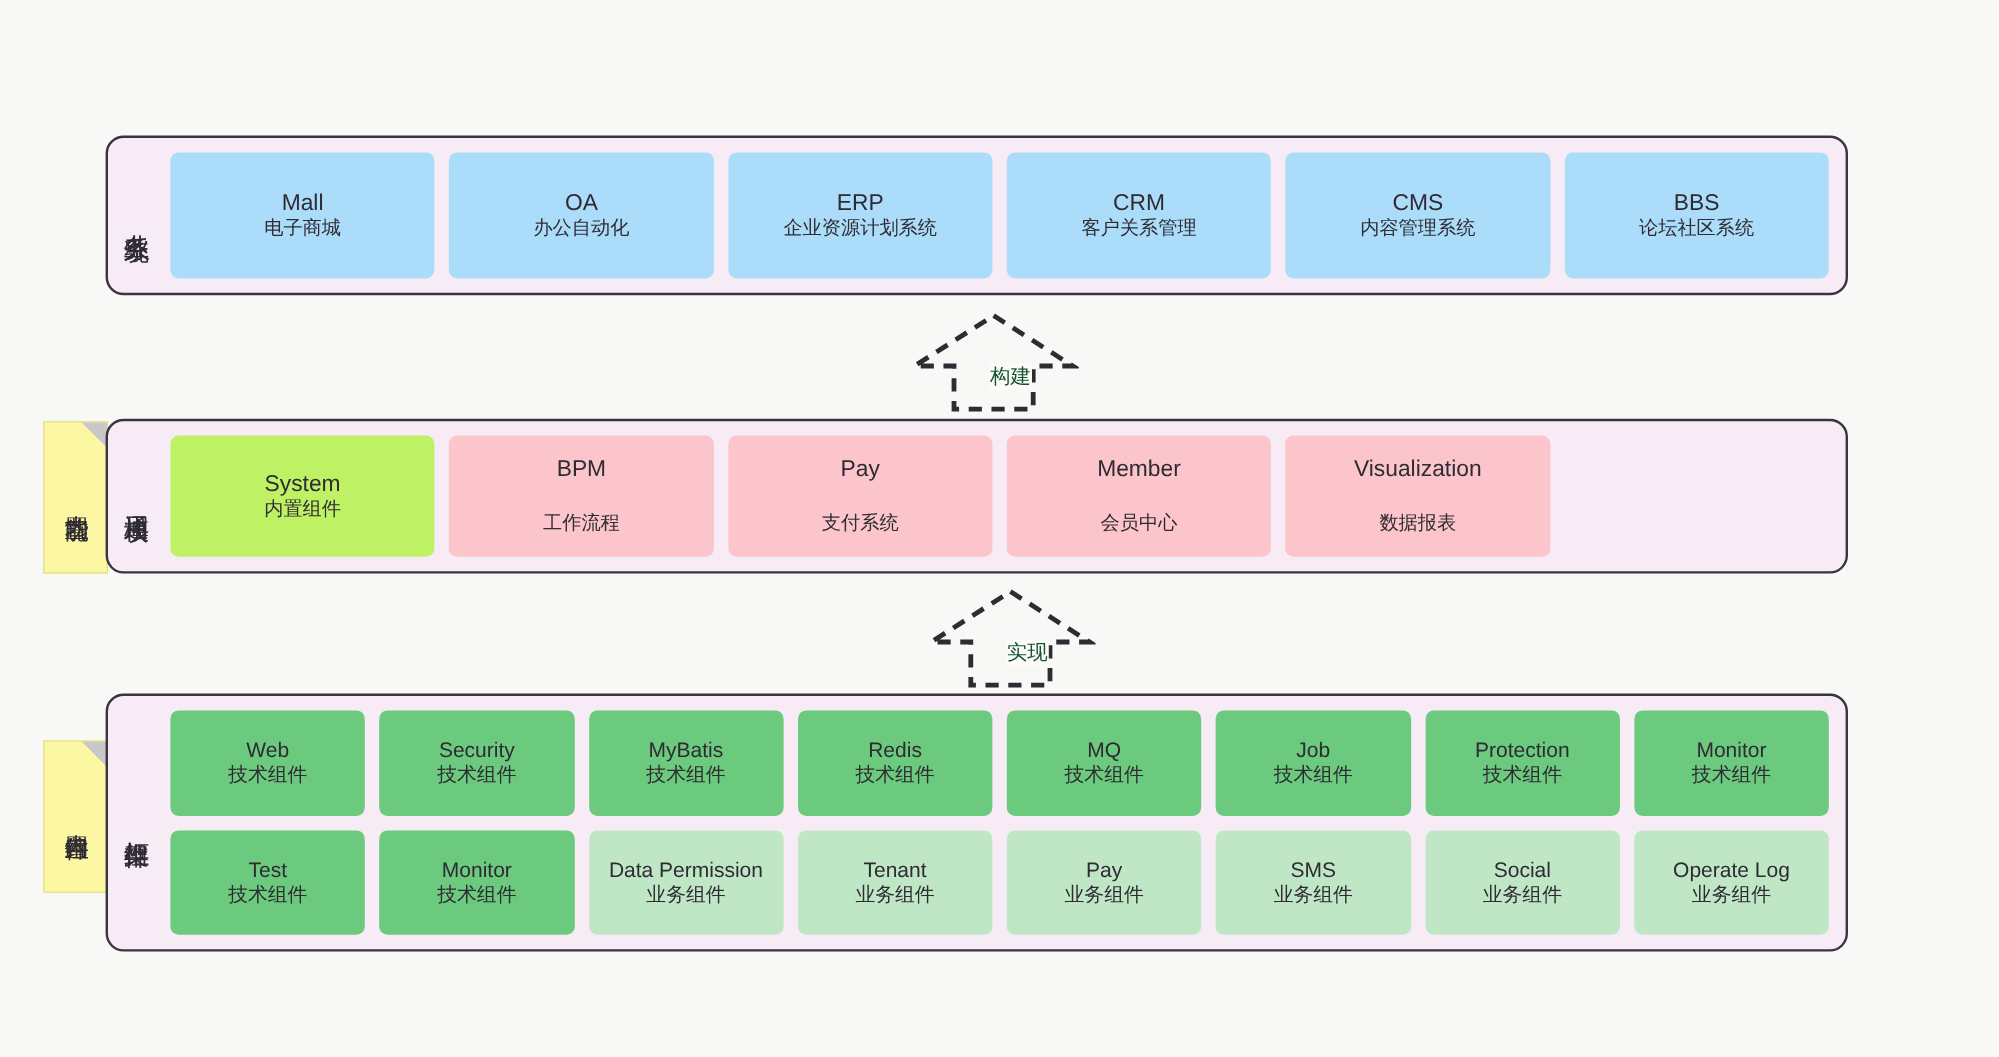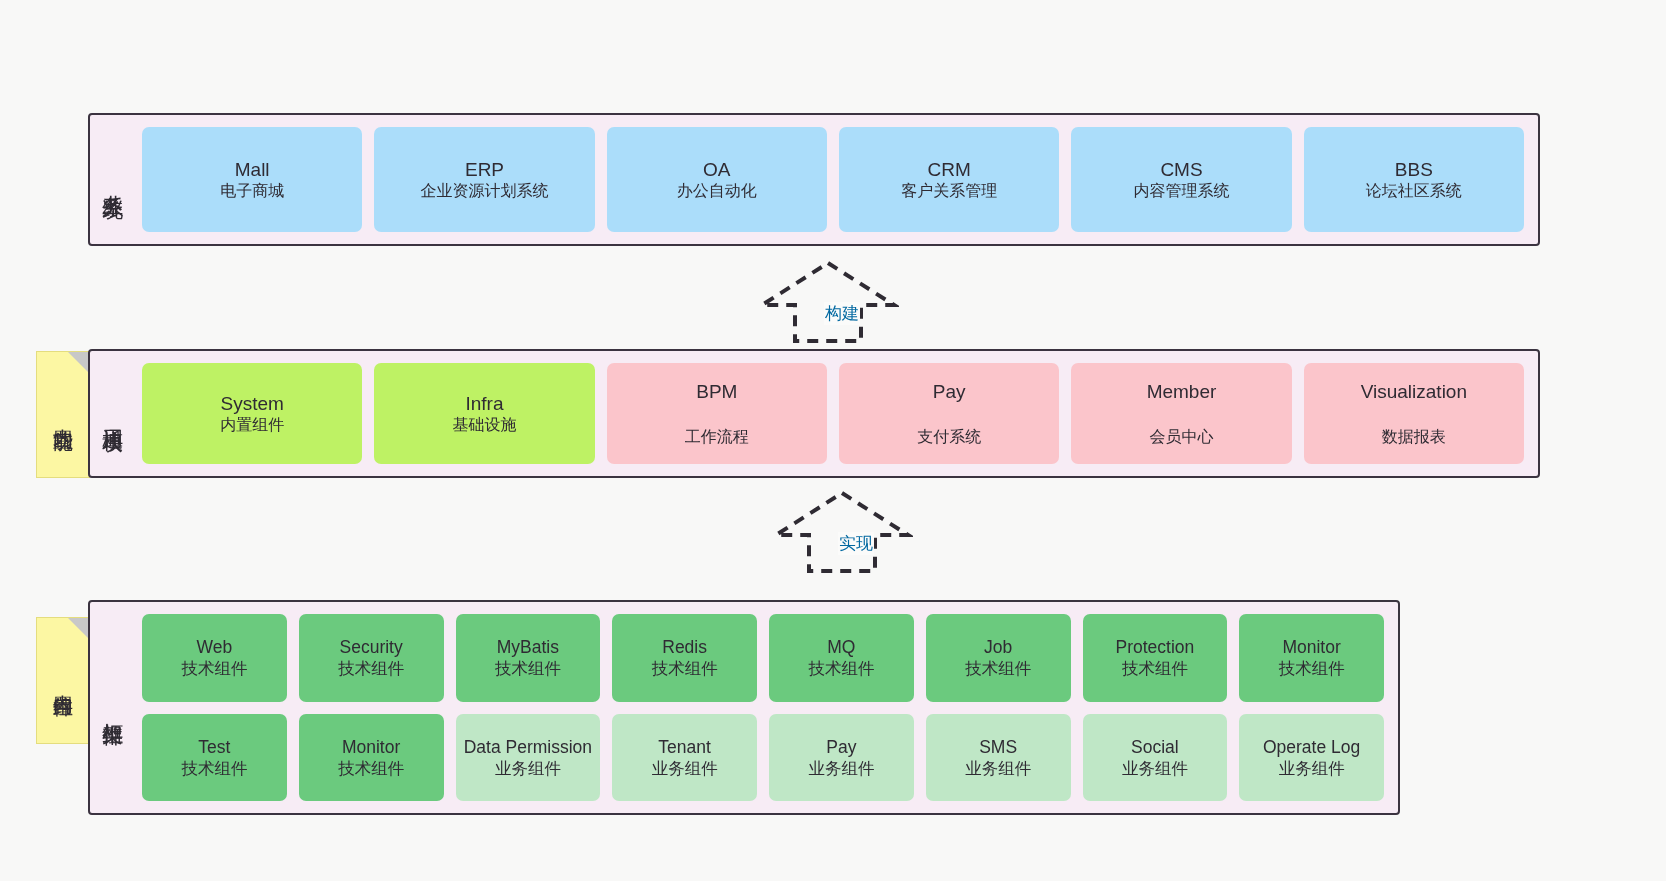--- a/index.html
+++ b/index.html
@@ -15,21 +15,21 @@
     color: #2f2b33;
     overflow: hidden;
   }
 
   
   .layer {
     position: absolute;
     box-sizing: border-box;
     background: #f7ecf5;
     border: 2.5px solid #3b3340;
-    border-radius: 4px;
+    border-radius: 15px;
     display: flex;
     align-items: stretch;
   }
 
   .layer-title {
     flex: 0 0 auto;
     width: 46px;
     display: flex;
     align-items: center;
     justify-content: center;
@@ -73,21 +73,21 @@
   
   .c-blue       { background: #abddfa; }
   .c-red        { background: #bef264; }
   .c-pink       { background: #fbc5cb; gap: 24px; }
   .c-green      { background: #6bca7e; }
   .c-lightgreen { background: #bfe7c6; }
 
   
   #layer-business { left: 88px;  top: 113px; width: 1452px; height: 133px; }
   #layer-common   { left: 88px;  top: 349px; width: 1452px; height: 129px; }
-  #layer-frame    { left: 88px;  top: 600px; width: 1312px; height: 215px; }
+  #layer-frame    { left: 88px;  top: 578px; width: 1452px; height: 215px; }
 
   
   .note {
     position: absolute;
     width: 54px;
     background: #fcf7a3;
     border: 1px solid #e4dd7e;
     box-sizing: border-box;
     display: flex;
     align-items: center;
@@ -118,44 +118,44 @@
   }
   .blockarrow svg { display: block; width: 100%; height: 100%; }
   .blockarrow .lbl {
     position: absolute;
     left: 50%;
     top: 44px;
     transform: translateX(-4px);
     font-size: 17px;
     background: #fbfbfa;
     padding: 0 1px;
-    color: #0369a1;
+    color: #14532d;
     white-space: nowrap;
     user-select: none;
   }
   #arrow-build   { left: 757px; top: 258px; }
   #arrow-realize { left: 771px; top: 488px; }
 </style>
 </head>
 <body>
 
 <div class="layer" id="layer-business">
   <div class="layer-title">业务系统</div>
   <div class="cards cols6" id="grid-business">
       <div class="card c-blue">
         <div class="t-en">Mall</div>
         <div class="t-cn">电子商城</div>
       </div>
       <div class="card c-blue">
+        <div class="t-en">OA</div>
+        <div class="t-cn">办公自动化</div>
+      </div>
+      <div class="card c-blue">
         <div class="t-en">ERP</div>
         <div class="t-cn">企业资源计划系统</div>
-      </div>
-      <div class="card c-blue">
-        <div class="t-en">OA</div>
-        <div class="t-cn">办公自动化</div>
       </div>
       <div class="card c-blue">
         <div class="t-en">CRM</div>
         <div class="t-cn">客户关系管理</div>
       </div>
       <div class="card c-blue">
         <div class="t-en">CMS</div>
         <div class="t-cn">内容管理系统</div>
       </div>
       <div class="card c-blue">
@@ -176,24 +176,20 @@
   <span>内置功能</span>
   <span class="fold"></span>
 </div>
 <div class="layer" id="layer-common">
   <div class="layer-title">通用模块</div>
   <div class="cards cols6" id="grid-common">
       <div class="card c-red">
         <div class="t-en">System</div>
         <div class="t-cn">内置组件</div>
       </div>
-      <div class="card c-red">
-        <div class="t-en">Infra</div>
-        <div class="t-cn">基础设施</div>
-      </div>
       <div class="card c-pink">
         <div class="t-en">BPM</div>
         <div class="t-cn">工作流程</div>
       </div>
       <div class="card c-pink">
         <div class="t-en">Pay</div>
         <div class="t-cn">支付系统</div>
       </div>
       <div class="card c-pink">
         <div class="t-en">Member</div>

